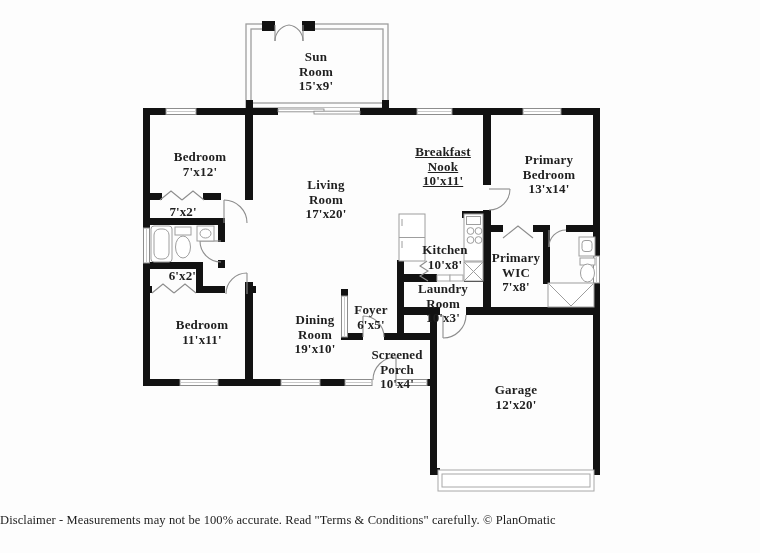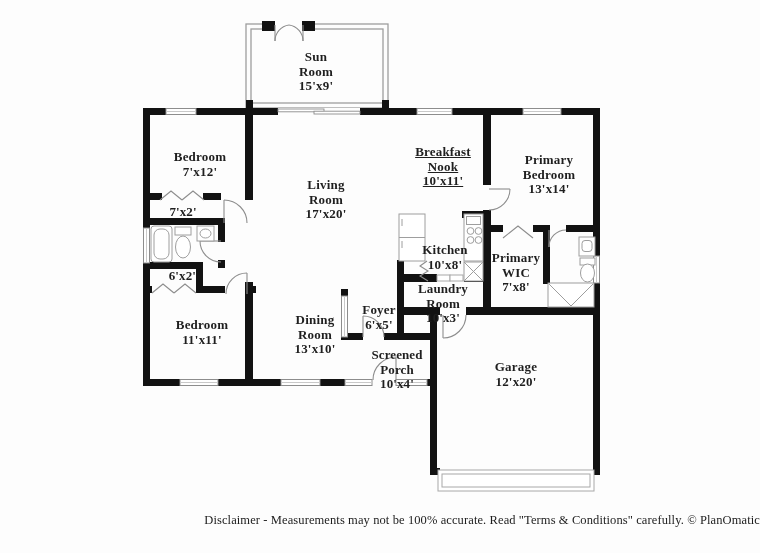--- a/index.html
+++ b/index.html
@@ -8,21 +8,21 @@
     font-family:"Liberation Serif","DejaVu Serif",serif;overflow:hidden;
   }
   #plan-svg{position:absolute;left:0;top:0;}
   .room-label{
     position:absolute;text-align:center;color:#1f1f1f;
     font-weight:700;font-size:13px;line-height:1.13;letter-spacing:.2px;
   }
   .room-label span{display:block;}
   .room-label.small{font-size:13px;line-height:1.12;letter-spacing:.1px;}
   #disclaimer{
-    position:absolute;left:0;right:0;top:513px;text-align:right;
+    position:absolute;left:0;right:0;top:513px;text-align:left;
     font-size:12.5px;color:#1c1c1c;font-weight:400;letter-spacing:.1px;
   }
 </style>
 </head>
 <body>
 
 <div id="stage">
 
   <svg id="plan-svg" width="760" height="553" viewBox="0 0 760 553">
 
@@ -234,24 +234,24 @@
     <span>11'x11'</span>
   </div>
 
   <div class="room-label" style="left:300px;top:178px;width:52px;">
     <span>Living Room</span>
     <span>17'x20'</span>
   </div>
 
   <div class="room-label" style="left:290px;top:313px;width:50px;">
     <span>Dining Room</span>
-    <span>13'x10'</span>
-  </div>
-
-  <div class="room-label" style="left:346px;top:303px;width:50px;padding-left:8px;">
+    <span>19'x10'</span>
+  </div>
+
+  <div class="room-label" style="left:346px;top:303px;width:50px;">
     <span>Foyer</span>
     <span>6'x5'</span>
   </div>
 
   <div class="room-label small" style="left:371px;top:348px;width:52px;">
     <span>Screened Porch</span>
     <span>10'x4'</span>
   </div>
 
   <div class="room-label" style="left:412px;top:145px;width:62px;text-decoration:underline;">
@@ -272,20 +272,20 @@
   <div class="room-label" style="left:517px;top:153px;width:64px;">
     <span>Primary Bedroom</span>
     <span>13'x14'</span>
   </div>
 
   <div class="room-label" style="left:486px;top:251px;width:60px;">
     <span>Primary WIC</span>
     <span>7'x8'</span>
   </div>
 
-  <div class="room-label" style="left:486px;top:360px;width:60px;">
+  <div class="room-label" style="left:486px;top:383px;width:60px;">
     <span>Garage</span>
     <span>12'x20'</span>
   </div>
 
   <div id="disclaimer">Disclaimer - Measurements may not be 100% accurate. Read "Terms &amp; Conditions" carefully. © PlanOmatic</div>
 
 </div>
 
 </body></html>

